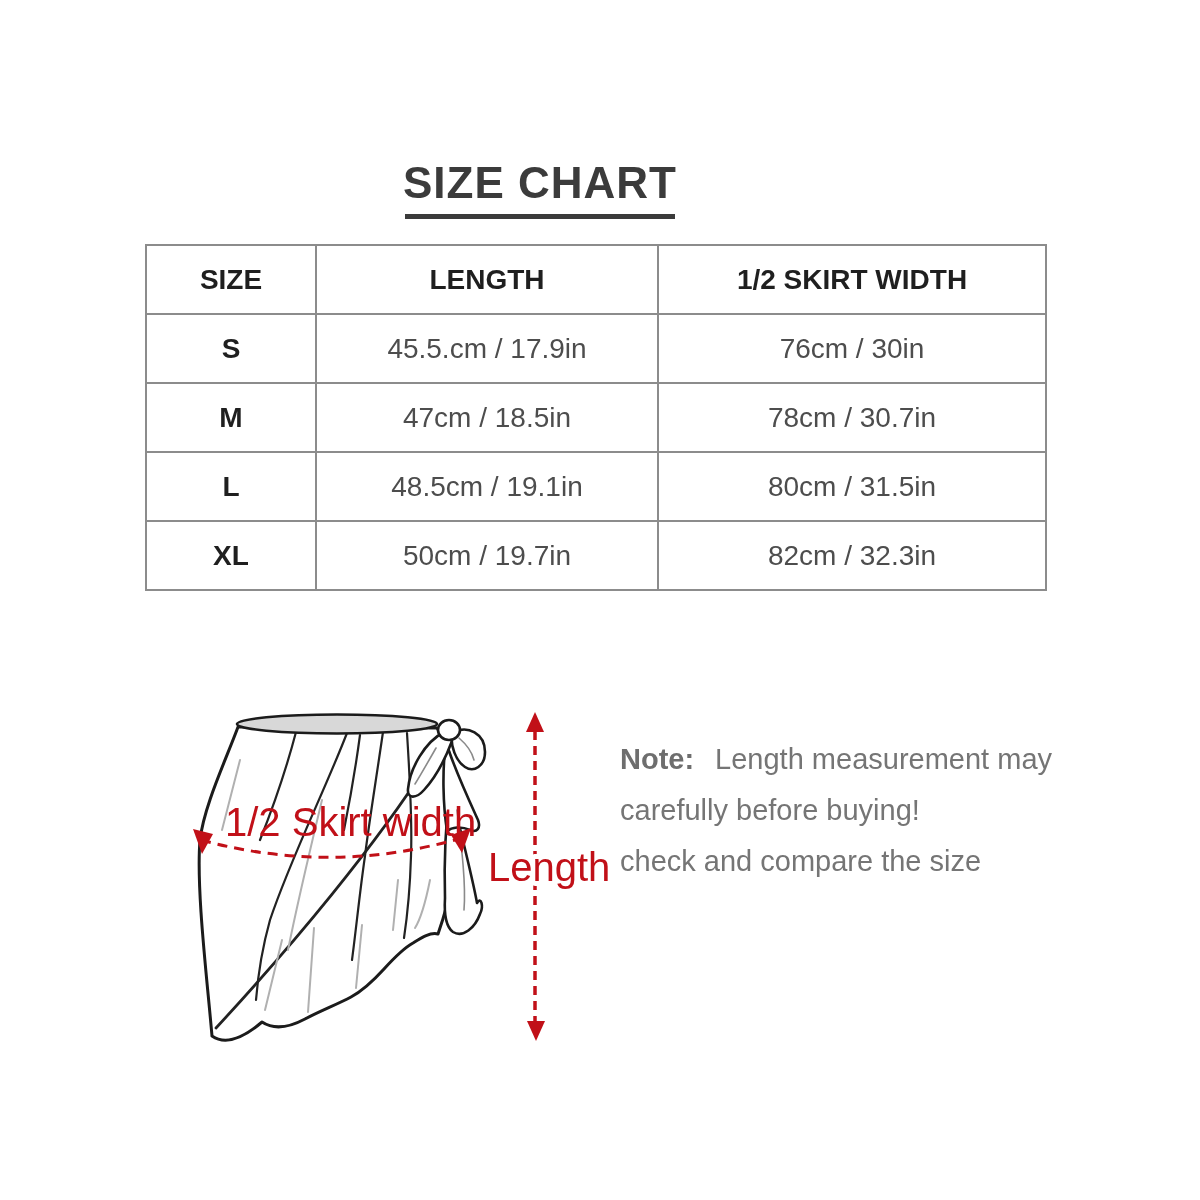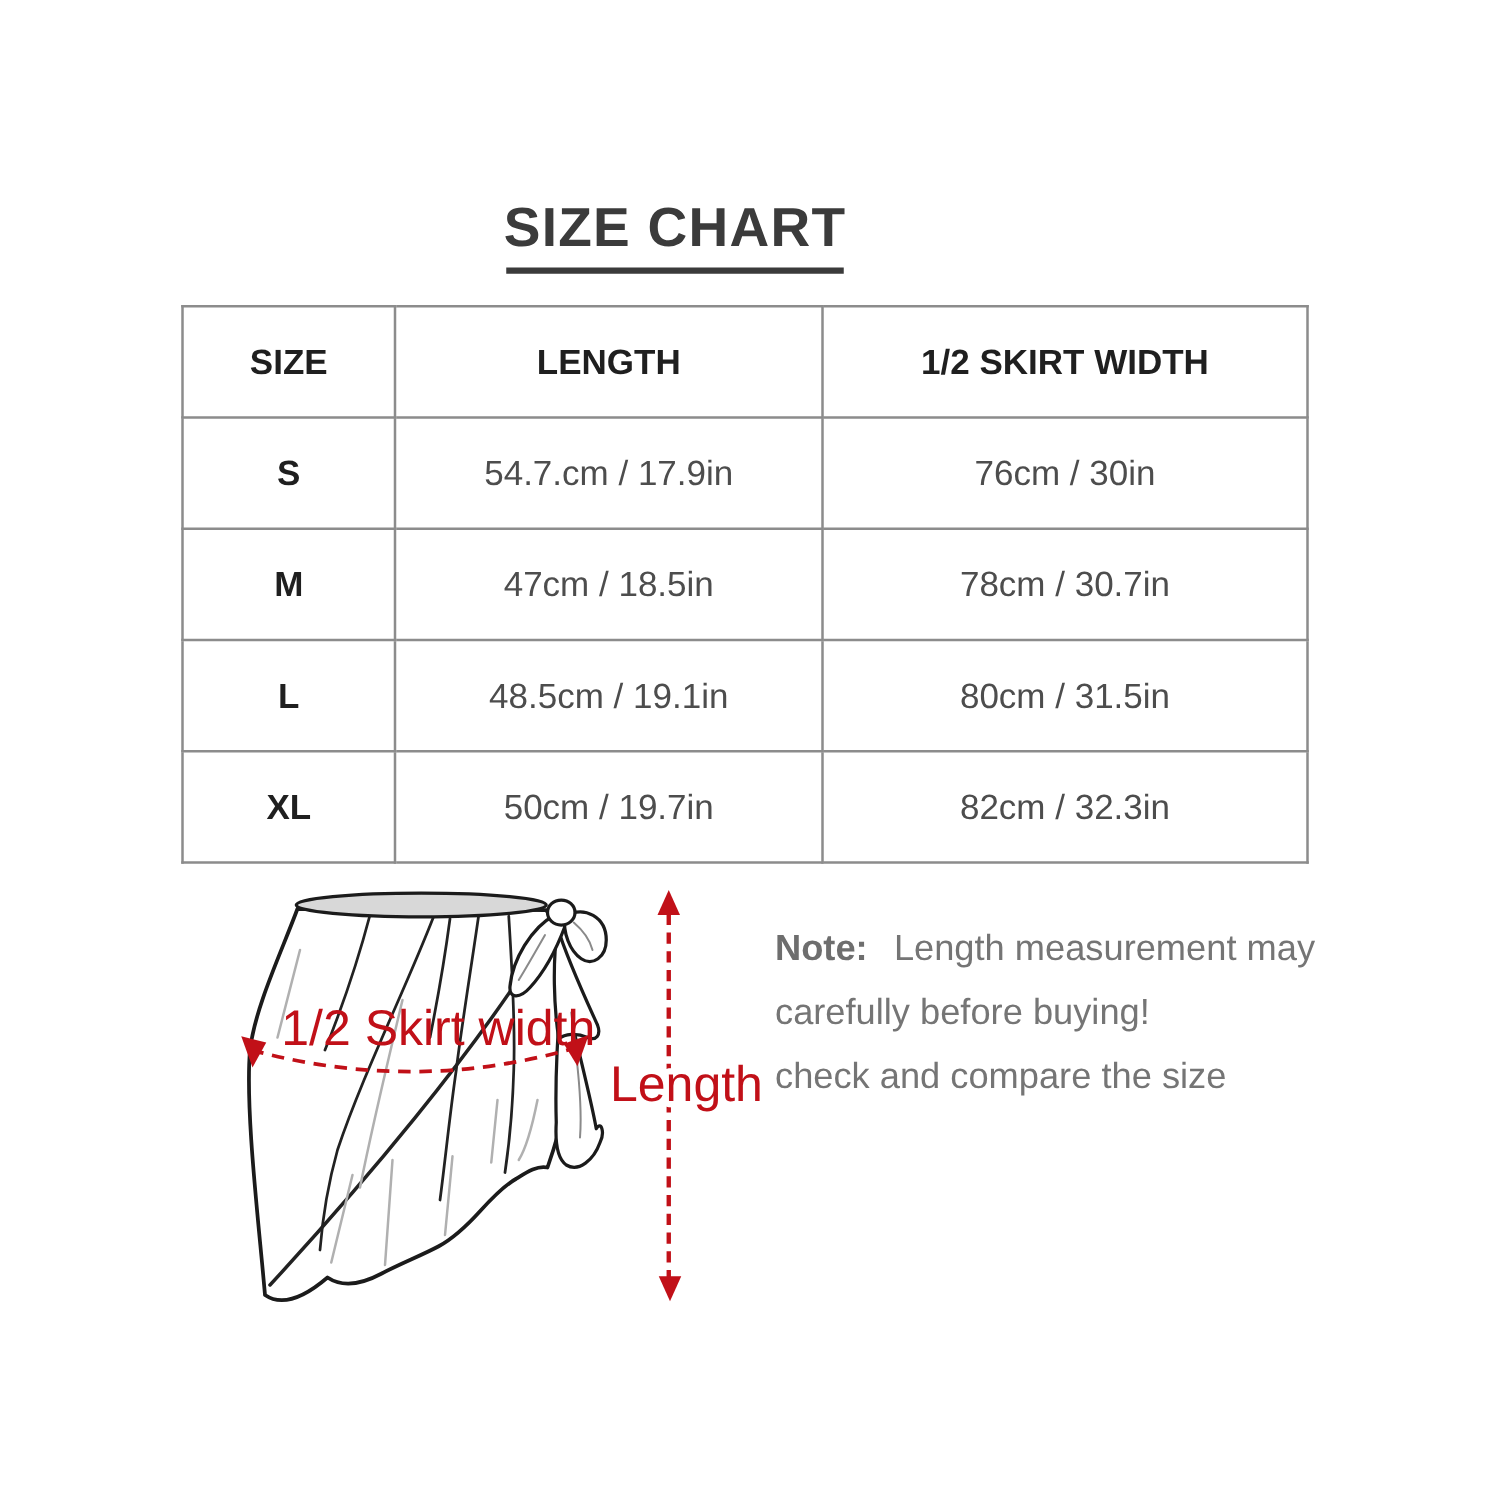--- a/index.html
+++ b/index.html
@@ -41,21 +41,21 @@
   table.size-table {
     border-collapse: collapse;
     table-layout: fixed;
     width: 900px;
   }
   table.size-table th, table.size-table td {
     border: 2px solid #8c8c8c;
     height: 55px;
     text-align: center;
     vertical-align: middle;
-    padding: 16px;
+    padding: 6px;
     font-size: 28px;
   }
   table.size-table th {
     font-weight: bold;
     color: #1f1f1f;
   }
   td.size-cell {
     font-weight: bold;
     color: #1f1f1f;
   }
@@ -105,21 +105,21 @@
           <col style="width:388px">
       </colgroup>
       <tbody>
           <tr>
         <th>SIZE</th>
         <th>LENGTH</th>
         <th>1/2 SKIRT WIDTH</th>
       </tr>
       <tr>
         <td class="size-cell">S</td>
-        <td class="value-cell">54.7.cm / 17.9in</td>
+        <td class="value-cell">45.5.cm / 17.9in</td>
         <td class="value-cell">76cm / 30in</td>
       </tr>
       <tr>
         <td class="size-cell">M</td>
         <td class="value-cell">47cm / 18.5in</td>
         <td class="value-cell">78cm / 30.7in</td>
       </tr>
       <tr>
         <td class="size-cell">L</td>
         <td class="value-cell">48.5cm / 19.1in</td>

